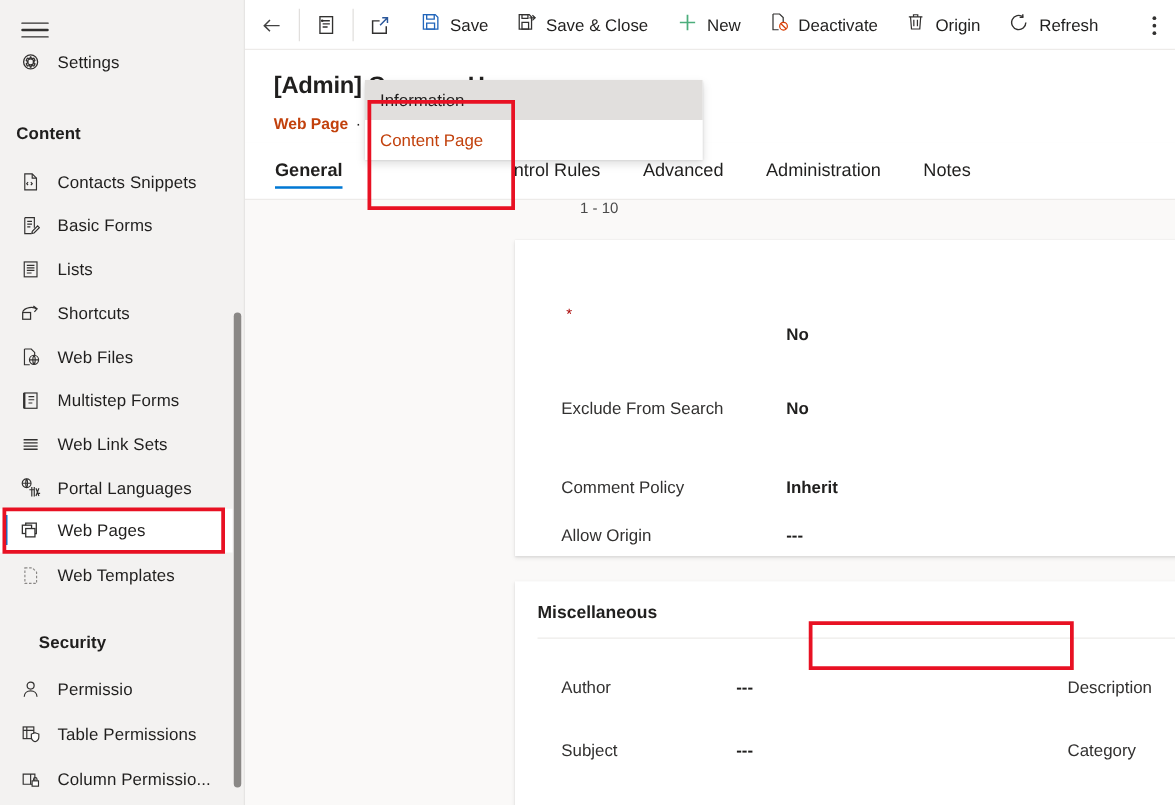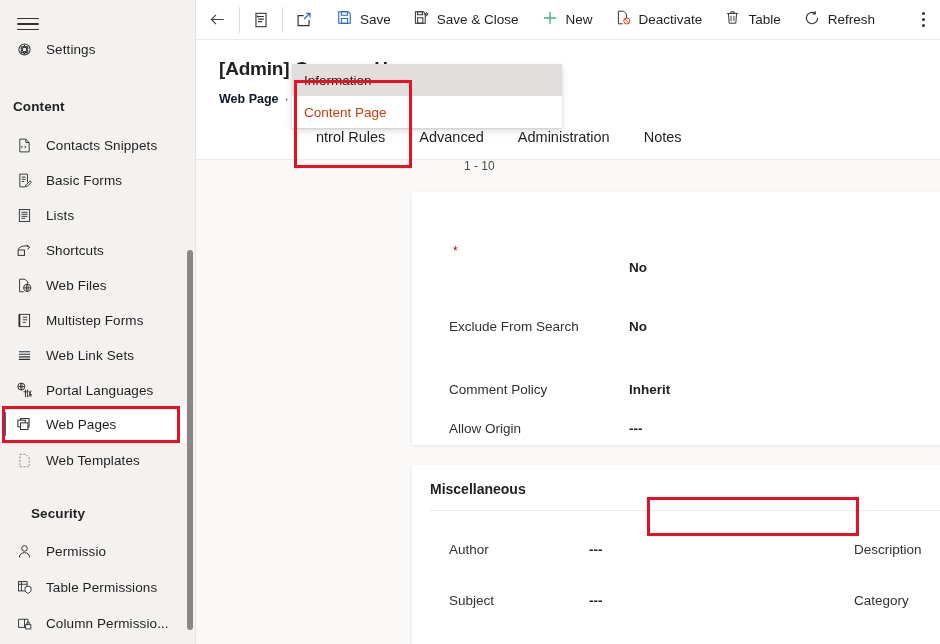--- a/index.html
+++ b/index.html
@@ -67,21 +67,21 @@
   
   #main {
     position: absolute; left: 196px; top: 0; width: 744px; height: 644px;
     background: #faf9f8;
   }
 
   
   #cmdbar {
     position: absolute; left: 0; top: 0; width: 744px; height: 40px;
     background: #ffffff; border-bottom: 1px solid #edebe9;
-    display: flex; align-items: center;
+    display: flex; align-items: flex-start;
   }
   .cmd-icononly {
     width: 43px; height: 40px; display: flex; align-items: center; justify-content: center;
     cursor: pointer; position: relative;
   }
   .cmd-icononly + .cmd-icononly::before,
   .cmd-icononly::before {
     content: ""; position: absolute; left: 0; top: 7px; width: 1px; height: 26px;
     background: #e1dfdd;
   }
@@ -97,21 +97,21 @@
   }
   .dots { display: flex; flex-direction: column; gap: 3px; align-items: center; }
   .dots i { width: 3px; height: 3px; border-radius: 50%; background: #323130; display: block; }
 
   
   #hdr { position: absolute; left: 0; top: 40px; width: 744px; height: 74px; background: #ffffff; }
   #title-line { position: absolute; left: 23px; top: 18px; display: flex; align-items: baseline; }
   #rec-title { font-size: 19px; font-weight: bold; color: #201f1e; letter-spacing: -.2px; }
   #rec-state { font-size: 12.5px; color: #605e5c; margin-left: 8px; }
   #sub-line { position: absolute; left: 23px; top: 47px; display: flex; align-items: center; }
-  #ent-name { font-size: 12.5px; font-weight: bold; color: #0f172a; }
+  #ent-name { font-size: 12.5px; font-weight: bold; color: #c2410c; }
   #sub-dot { font-size: 12.5px; color: #201f1e; margin: 0 6px; }
 
   
   #form-sel {
     height: 24px; padding: 0 8px 0 9px; background: #e1dfdd;
     display: flex; align-items: center; gap: 7px; cursor: pointer;
   }
   #form-sel .t { font-size: 13.5px; font-weight: bold; color: #201f1e; white-space: nowrap; }
   .chev { width: 9px; height: 9px; border-right: 1.4px solid #201f1e; border-bottom: 1.4px solid #201f1e;
           transform: rotate(45deg) translate(-2px,-2px); }
@@ -422,21 +422,21 @@
       </div>
 
       <div class="cmd-btn">
         <span>
           <svg width="17" height="17" viewBox="0 0 20 20" fill="none" stroke="#323130" stroke-width="1.15">
             <path d="M3.6 5.2h12.8M8 5.2V3.3h4v1.9"></path>
             <path d="M5.2 5.2l.9 11.5h7.8l.9-11.5"></path>
             <path d="M8.3 8v6M11.7 8v6"></path>
           </svg>
         </span>
-        <span class="t">Table</span>
+        <span class="t">Origin</span>
       </div>
 
       <div class="cmd-btn">
         <span>
           <svg width="18" height="18" viewBox="0 0 20 20" fill="none" stroke="#323130" stroke-width="1.25">
             <path d="M16.3 10a6.3 6.3 0 11-2.5-5"></path>
             <path d="M13.6 2.6v2.8h-2.8"></path>
           </svg>
         </span>
         <span class="t">Refresh</span>
@@ -460,20 +460,23 @@
         <span id="ent-name">Web Page</span>
         <span id="sub-dot">·</span>
         <span id="form-sel">
           <span class="t">Information</span>
           <span class="chev"></span>
         </span>
       </div>
     </div>
 
     <div id="tabs">
+      <div class="tab active">
+        <span>General</span>
+      </div>
       <div class="tab" style="padding-left:120px;">
         <span>ntrol Rules</span>
       </div>
       <div class="tab">
         <span>Advanced</span>
       </div>
       <div class="tab">
         <span>Administration</span>
       </div>
       <div class="tab">

